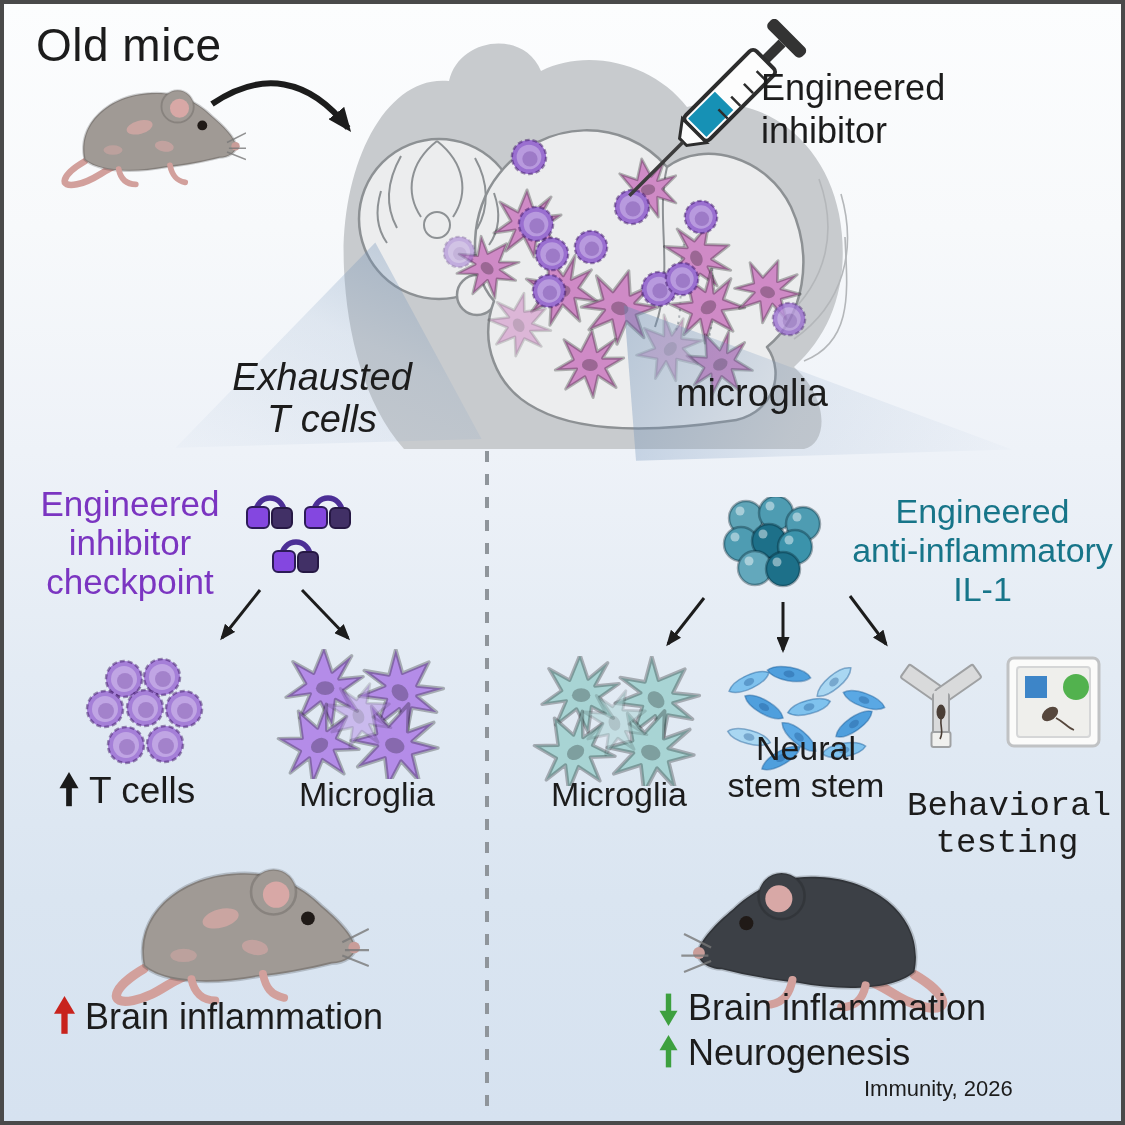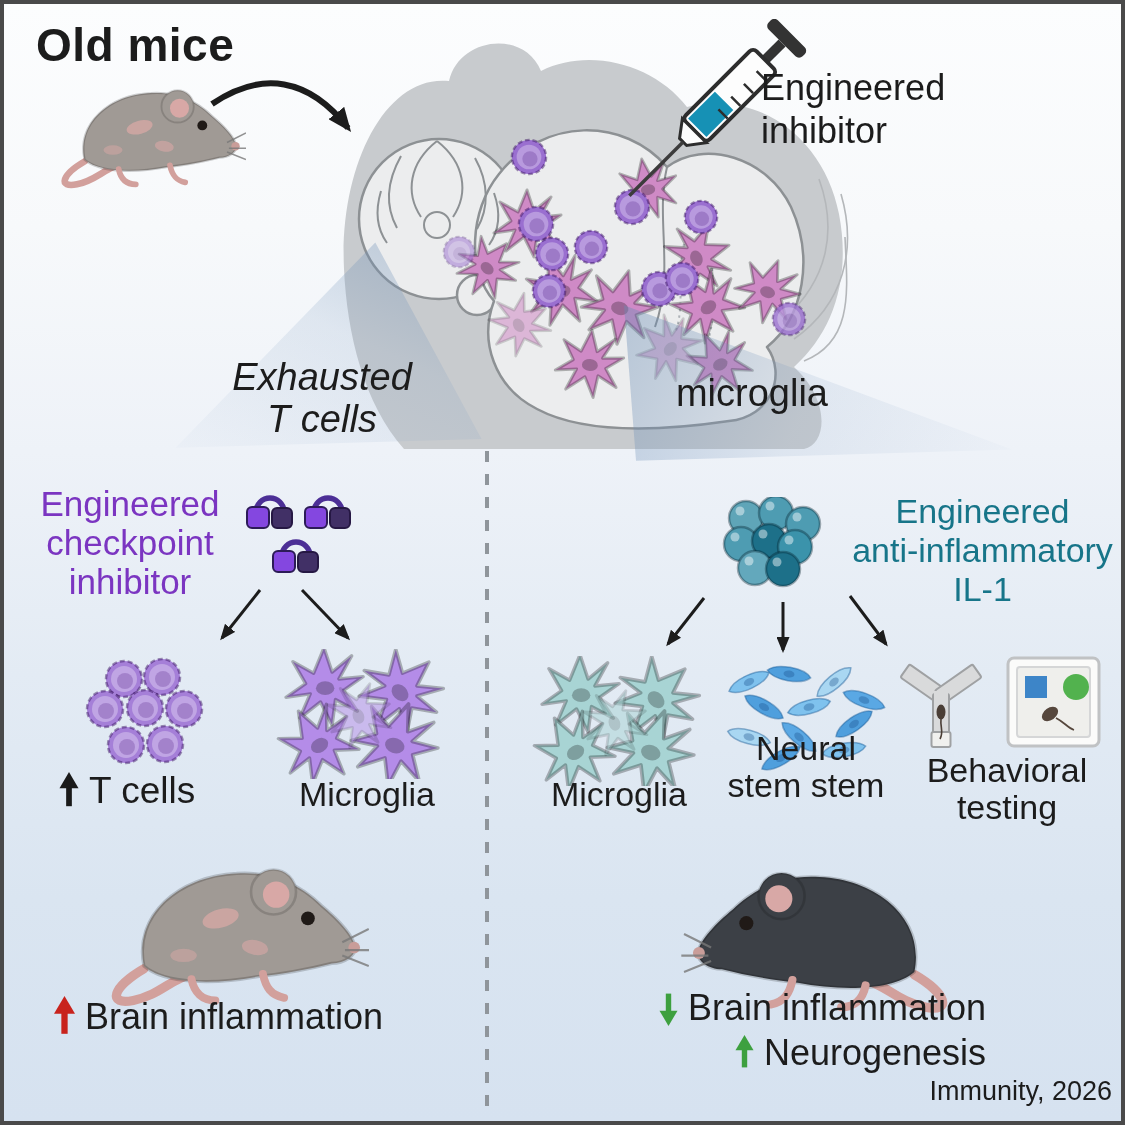--- a/index.html
+++ b/index.html
@@ -3,34 +3,34 @@
 <meta charset="utf-8">
 <style>
   html,body{margin:0;padding:0;background:#9aa0a6;}
   .canvas{
     position:relative;width:1125px;height:1125px;box-sizing:border-box;
     border:4px solid #4a4a4a;overflow:hidden;
     background:linear-gradient(180deg,#fcfdfe 0%,#f7f9fb 20%,#eef2f8 40%,#e3ebf4 60%,#dae5f1 80%,#d6e2f0 100%);
     font-family:"Liberation Sans",sans-serif;color:#1c1c1c;
   }
   .abs{position:absolute;}
-  .ttl{font-size:46px;font-weight:bold;letter-spacing:.5px;}
+  .ttl{font-size:46px;font-weight:normal;letter-spacing:.5px;}
   .seclabel{font-size:38px;line-height:42px;text-align:center;}
   .treat{font-size:35px;line-height:39px;text-align:center;font-weight:400;}
   .treat-left{color:var(--purple,#7b35c1);}
   .treat-right{color:var(--teal,#177589);font-size:34px;}
   .proteins{font-size:36px;line-height:43px;text-align:left;}
   .celllabel{font-size:34px;line-height:37px;text-align:center;}
   .statrow{display:flex;align-items:center;gap:10px;font-size:36px;}
   .statrow svg{flex:0 0 auto;}
   .arrow-red{color:var(--red,#c8231d);}
   .arrow-green{color:var(--green,#3da03f);}
   .arrow-black{color:#1a1a1a;}
   .down{transform:rotate(180deg);}
-  .citation{font-size:27px;text-align:right;}
+  .citation{font-size:22px;}
   .divider{width:4px;background:repeating-linear-gradient(180deg,#8f959b 0 11px,transparent 11px 23px);}
   .beam-l{
     clip-path:polygon(65% 3%, 98% 94%, 3% 98%);
     background:linear-gradient(205deg,rgba(105,140,180,.42) 0%,rgba(130,160,195,.18) 45%,rgba(160,185,215,.04) 100%);
   }
   .beam-r{
     clip-path:polygon(2% 2%, 99% 91%, 5% 98%);
     background:linear-gradient(115deg,rgba(105,140,180,.42) 0%,rgba(135,163,197,.16) 50%,rgba(160,185,215,.03) 100%);
   }
 </style>
@@ -186,22 +186,22 @@
     <div>T cells</div>
   </div>
   <div class="abs seclabel" style="left:615px;top:368px;width:266px;">
     <div>microglia</div>
   </div>
 
   <div class="abs divider" style="left:481px;top:447px;height:663px;"></div>
 
   <div class="abs treat treat-left" style="left:12px;top:480px;width:228px;">
     <div>Engineered</div>
+    <div>inhibitor</div>
     <div>checkpoint</div>
-    <div>inhibitor</div>
   </div>
 
   <svg class="abs" style="left:240px;top:488px;width:52px;height:40px" viewBox="0 0 52 40">
       <use href="#ab"></use>
     </svg>
   <svg class="abs" style="left:298px;top:488px;width:52px;height:40px" viewBox="0 0 52 40">
       <use href="#ab"></use>
     </svg>
   <svg class="abs" style="left:266px;top:532px;width:52px;height:40px" viewBox="0 0 52 40">
       <use href="#ab"></use>
@@ -305,39 +305,39 @@
     <circle cx="70" cy="31" r="13" fill="#52b24e"></circle>
     <ellipse cx="44" cy="58" rx="9" ry="6" fill="#56473d" transform="rotate(-35 44 58)"></ellipse>
     <path d="M50 62 C58 66 62 72 68 74" fill="none" stroke="#56473d" stroke-width="1.8"></path>
   </svg>
 
   <div class="abs celllabel" style="left:540px;top:772px;width:150px;">Microglia</div>
   <div class="abs celllabel" style="left:713px;top:726px;width:178px;">
     <div>Neural</div>
     <div>stem stem</div>
   </div>
-  <div class="abs celllabel" style="left:903px;top:748px;width:200px;">
+  <div class="abs celllabel" style="left:903px;top:784px;width:200px;font-family:Liberation Mono, monospace;">
     <div>Behavioral</div>
     <div>testing</div>
   </div>
 
   <svg class="abs" style="left:648px;top:846px;width:335px;height:168px;color:#3c4046" viewBox="0 0 100 62">
     <g transform="translate(100 0) scale(-1 1)">
         <use href="#mouse"></use>
       </g>
   </svg>
 
   <div class="abs" style="left:655px;top:983px;">
     <div class="statrow" style="margin-bottom:3px;">
       <svg class="arrow-green down" width="19" height="36" viewBox="-10 -2 20 40">
           <use href="#thickarrow"></use>
         </svg>
       <span>Brain inflammation</span>
     </div>
-    <div class="statrow" style="margin-bottom:12px;justify-content:flex-end;">
+    <div class="statrow" style="margin-bottom:12px;">
       <svg class="arrow-green" width="19" height="36" viewBox="-10 -2 20 40">
           <use href="#thickarrow"></use>
         </svg>
       <span>Neurogenesis</span>
     </div>
   </div>
 
   <div class="abs citation" style="left:860px;top:1072px;width:248px;">Immunity, 2026</div>
 
 </div>

